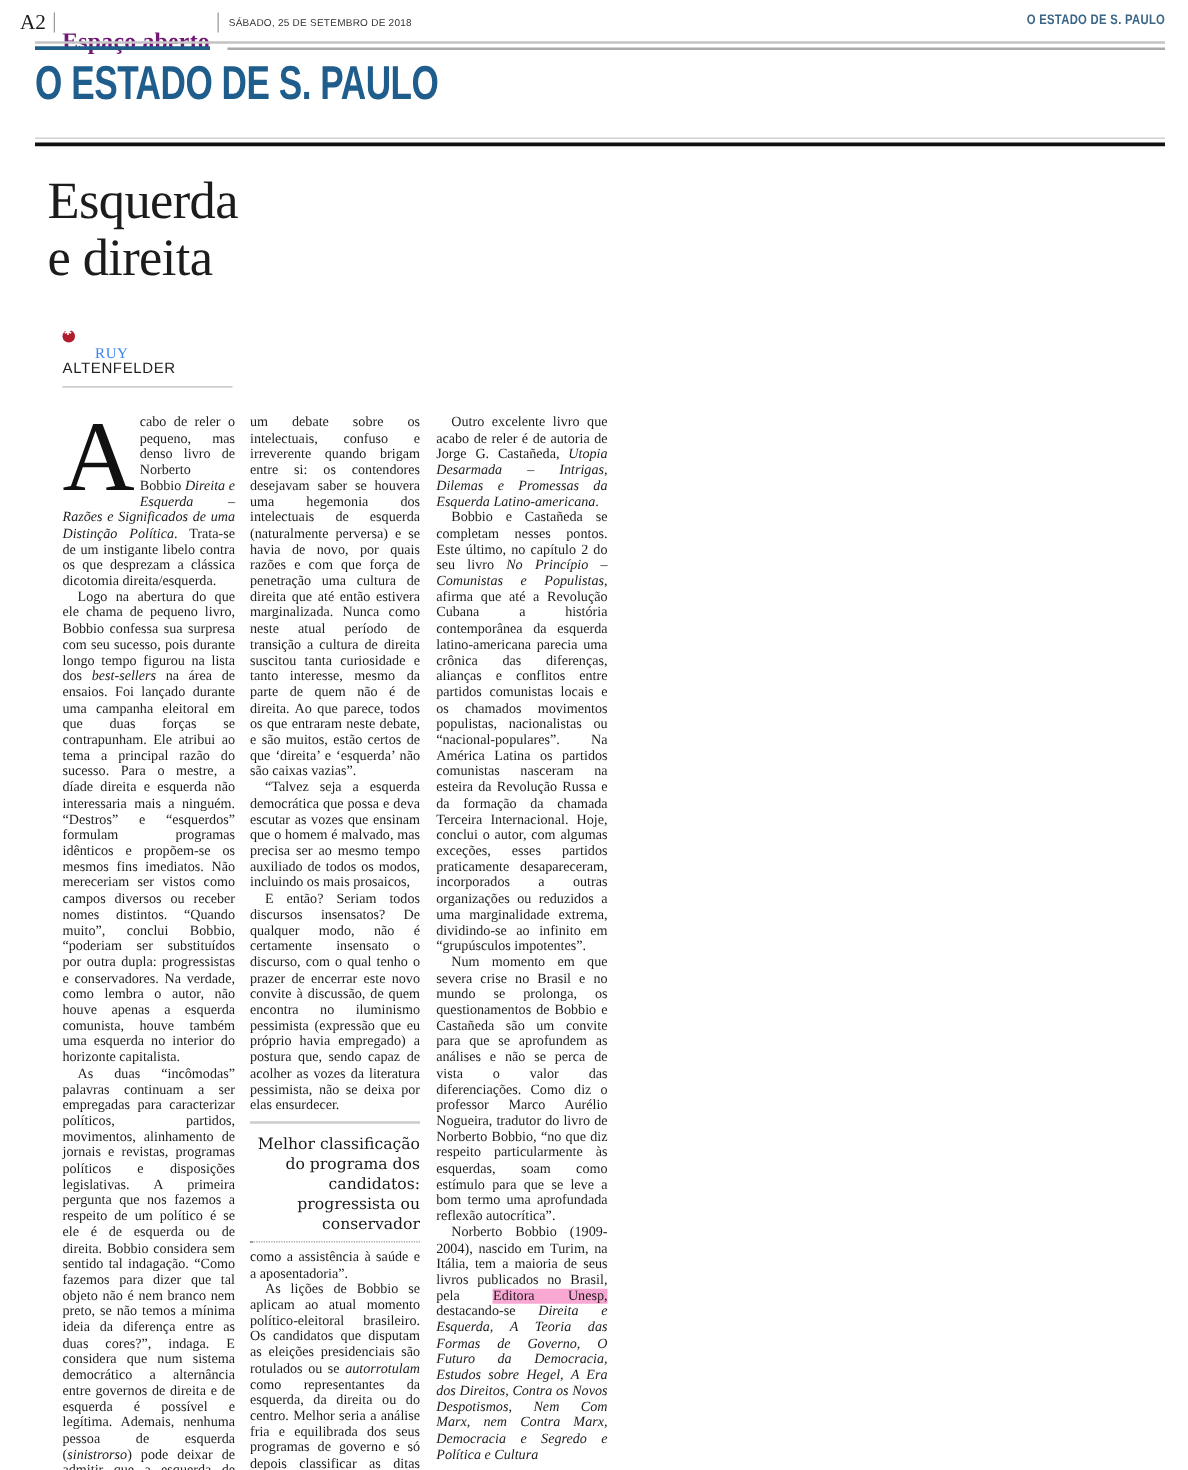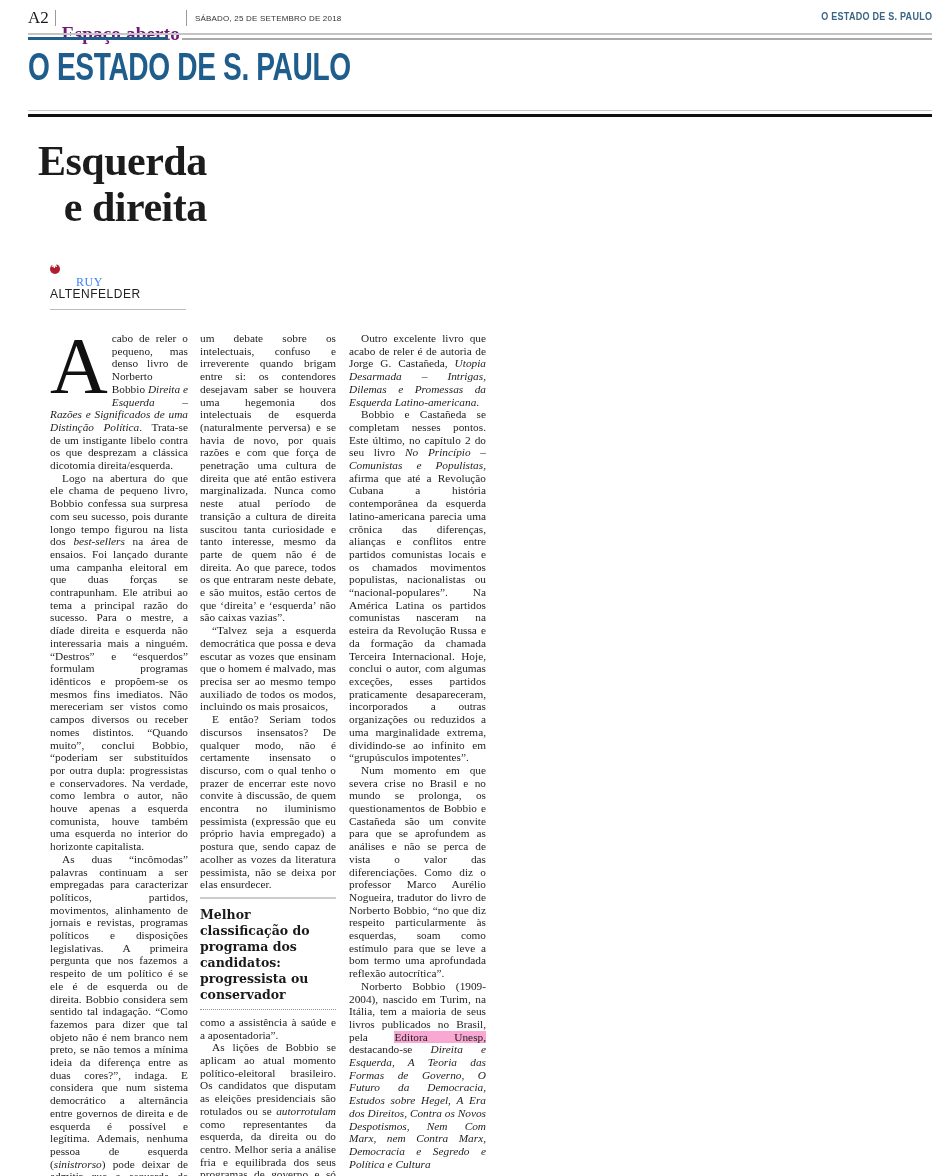--- a/index.html
+++ b/index.html
@@ -1,17 +1,17 @@
 <!DOCTYPE html>
 <html><head>
 <meta charset="utf-8">
 <style>
   html, body { margin:0; padding:0; background:#ffffff; }
   body { width:950px; height:1176px; position:relative; overflow:hidden; font-family:"DejaVu Serif", serif; color:#1a1a1a; }
-  .topbar { position:absolute; left:28px; top:6px; width:904px; height:24px; display:flex; align-items:center; }
+  .topbar { position:absolute; left:16px; top:6px; width:904px; height:24px; display:flex; align-items:center; }
   .page-num { font-family:"Liberation Serif", serif; font-size:17px; color:#1a1a1a; }
   .vsep { width:1px; height:16px; background:#9a9a9a; margin:0 6px; }
   .section-name { font-family:"Liberation Serif", serif; font-size:19px; color:#701a75; font-weight:bold; letter-spacing:0.2px;margin-top:32px; }
   .date { font-family:"Liberation Sans", sans-serif; font-size:8px; color:#333; margin-left:2px; letter-spacing:0.2px; }
   .brand-small { position:absolute; right:18px; top:10px; font-family:"Liberation Sans", sans-serif; font-weight:bold; font-size:11px; color:#3a6585; letter-spacing:0.3px; transform:scaleX(0.82); transform-origin:right center; }
   .rule-top { position:absolute; left:28px; width:904px; height:2px; background:#c4c4c4; top:33px; }
   .rule-top2 { position:absolute; left:182px; width:750px; height:2px; background:#aaaaaa; top:38px; }
   .rule-blue { position:absolute; left:28px; width:140px; height:3px; background:#1e5f8c; top:37px; }
   .masthead { position:absolute; left:28px; top:44px; font-family:"Liberation Sans", sans-serif; font-weight:bold; font-size:38px; color:#1f5d8c; letter-spacing:-0.5px; transform:scaleX(0.74); transform-origin:left top; white-space:nowrap; line-height:46px; }
   .rule-mid { position:absolute; left:28px; width:904px; height:1px; background:#c8c8c8; top:110px; }
@@ -29,42 +29,42 @@
   .col p { margin:0; text-indent:12px; }
   .col p.noind { text-indent:0; }
   .col1 { left:50px; width:138px; }
   .col2 { left:200px; width:136px; }
   .col3 { left:349px; width:137px; }
   .dropcap { float:left; font-family:"Liberation Serif", serif; font-size:80px; line-height:64px; margin:2px 4px 0 0; color:#111; }
   .col i { }
   .hl { background:#f9a8d4;margin-top:48px; }
 
   .pullquote { margin:6px 0 4px 0; border-top:2px solid #ccc; padding-top:8px; }
-  .pullquote .pq-text { font-family:"DejaVu Serif", serif; font-weight:bold; font-size:12.5px; line-height:16px; color:#1a1a1a; text-align:left; text-indent:0; }
+  .pullquote .pq-text { font-family:"DejaVu Serif", serif; font-weight:normal; font-size:12.5px; line-height:16px; color:#1a1a1a; text-align:right; text-indent:0; }
   .pullquote .dots { border-bottom:1px dotted #999; margin-top:6px; margin-bottom:6px; }
 </style>
 </head>
 <body>
 
 <div class="topbar">
   <span class="page-num">A2</span>
   <span class="vsep"></span>
   <span class="section-name">Espaço aberto</span>
   <span class="vsep"></span>
   <span class="date">SÁBADO, 25 DE SETEMBRO DE 2018</span>
 </div>
 <div class="brand-small">O ESTADO DE S. PAULO</div>
 <div class="rule-top"></div>
 <div class="rule-top2"></div>
 <div class="rule-blue"></div>
 <div class="masthead">O ESTADO DE S. PAULO</div>
 <div class="rule-mid"></div>
 <div class="rule-thick"></div>
 
-<h1 class="headline" style="margin:0;font-weight:bold;text-align:right;">
+<h1 class="headline" style="margin:0;font-weight:normal;">
   <span>Esquerda</span><br>
   <span>e direita</span>
 </h1>
 
 <div class="byline">
   <div class="star"></div>
   <div class="first">RUY</div>
   <div class="last">ALTENFELDER</div>
   <div class="line"></div>
 </div>

